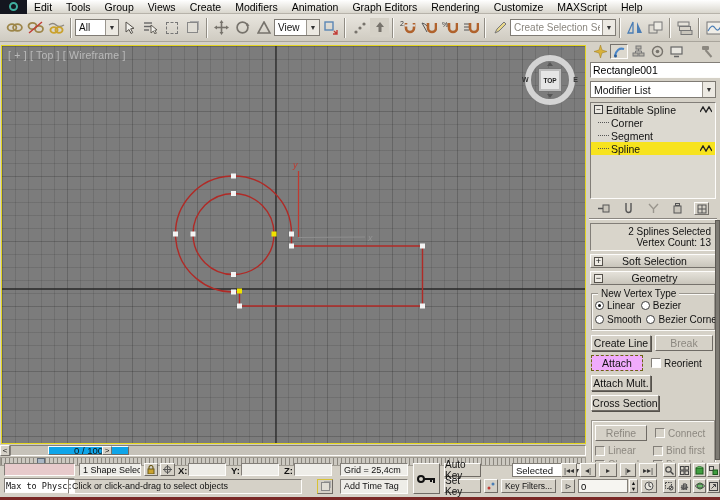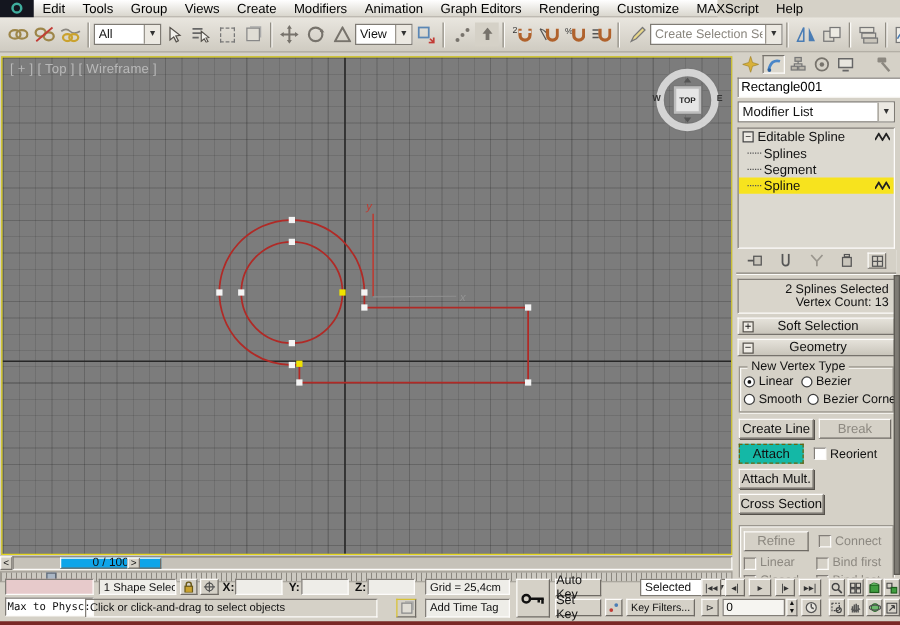--- a/index.html
+++ b/index.html
@@ -5,21 +5,21 @@
   *{margin:0;padding:0;box-sizing:border-box;}
   html,body{width:720px;height:500px;overflow:hidden;}
   body{font-family:"Liberation Sans","DejaVu Sans",sans-serif;font-size:10.5px;background:#d5d1c7;color:#111;position:relative;}
   #app{position:absolute;inset:0;width:720px;height:500px;background:#d5d1c7;}
 
   .rz{background:#d5d1c7;border:1px solid;border-color:#fdfcfa #76726c #76726c #fdfcfa;}
   .white{background:#f6f5f1;}
   .dis{color:#8c8880;}
 
   
-  .menubar{position:absolute;left:0;top:0;width:574px;height:14px;background:linear-gradient(#ffffff,#d9d6cd);display:flex;align-items:center;border-bottom:1px solid #b7b3aa;}
+  .menubar{position:absolute;left:0;top:0;width:720px;height:14px;background:linear-gradient(#ffffff,#d9d6cd);display:flex;align-items:center;border-bottom:1px solid #b7b3aa;}
   .logo{width:27px;height:14px;background:#14161f;display:flex;align-items:center;justify-content:center;flex:0 0 auto;}
   .logo i{display:block;width:9px;height:9px;border:2px solid #3fae9e;border-radius:50%;}
   .mi{padding:0 7px;font-size:10.5px;color:#000;white-space:nowrap;}
 
   
   .toolbar{position:absolute;left:0;top:14px;width:720px;height:28px;background:linear-gradient(#e9e6df,#cfcbc1);border-bottom:1px solid #a9a59c;display:flex;align-items:center;padding-left:4px;overflow:hidden;}
   .tbi{width:21px;height:21px;display:flex;align-items:center;justify-content:center;flex:0 0 auto;border:1px solid transparent;}
   .sep{width:2px;height:20px;border-left:1px solid #918d84;border-right:1px solid #fbfaf7;margin:0 3px;flex:0 0 auto;}
   .ddl{height:17px;background:#fff;border:1px solid #7f7b74;display:flex;align-items:center;font-size:10px;padding-left:3px;flex:0 0 auto;position:relative;}
   .ddl .txt{flex:1;overflow:hidden;white-space:nowrap;}
@@ -64,21 +64,21 @@
   .pm{width:9px;height:9px;border:1px solid #55514b;background:#eeebe4;font-size:9px;line-height:7px;text-align:center;margin:0 3px;flex:0 0 auto;}
   .rtitle{flex:1;text-align:center;margin-right:12px;}
   .grp{border:1px solid #9a968e;box-shadow:1px 1px 0 #fbfaf7, inset 1px 1px 0 #fbfaf7;margin:4px 2px;padding:2px 3px 4px;position:relative;}
   .grp .legend{position:absolute;top:-6px;left:6px;background:#d5d1c7;padding:0 3px;font-size:10px;}
   .radio{width:9px;height:9px;border-radius:50%;border:1px solid #3c3c3c;background:#fff;display:inline-block;position:relative;flex:0 0 auto;}
   .radio.on::after{content:"";position:absolute;inset:2px;border-radius:50%;background:#101010;}
   .cb{width:10px;height:10px;border:1px solid;border-color:#827e78 #fdfcfa #fdfcfa #827e78;background:#fff;display:inline-block;flex:0 0 auto;}
   .cb.dis{background:#d5d1c7;}
   .opt{display:flex;align-items:center;gap:3px;font-size:10px;white-space:nowrap;}
   .b{height:16px;display:flex;align-items:center;justify-content:center;font-size:10.5px;background:#d5d1c7;border:1px solid;border-color:#fdfcfa #6f6b65 #6f6b65 #fdfcfa;box-shadow:1px 1px 0 #55514b;white-space:nowrap;}
-  .b.on{background:#14b8a6;border:1px dashed #6d6410;box-shadow:none;}
+  .b.on{background:#f0abfc;border:1px dashed #6d6410;box-shadow:none;}
   .cpscroll{position:absolute;right:0;top:178px;width:5px;height:240px;background:#7e7b74;border:1px solid #5e5b55;}
 
   
   .timerow{position:absolute;left:0;top:444px;width:586px;height:13px;background:#cfcbc1;display:flex;align-items:center;}
   .tsbtn{width:10px;height:11px;font-size:8px;display:flex;align-items:center;justify-content:center;flex:0 0 auto;}
   .tstrack{flex:1;height:11px;background:#c6c2b9;border:1px solid;border-color:#827e78 #fdfcfa #fdfcfa #827e78;position:relative;}
   .tshandle{position:absolute;left:1px;top:0;width:81px;height:9px;background:#0ea5e9;border:1px solid;border-color:#fdfcfa #6f6b65 #6f6b65 #fdfcfa;font-size:9.5px;display:flex;align-items:center;justify-content:center;margin-left:36px;}
   .trackbar{position:absolute;left:0;top:457px;width:586px;height:9px;background:repeating-linear-gradient(to right,#8b877f 0 1px,transparent 1px 4px),#ccc9c1;border:1px solid #a09c93;}
   .tbhandle{position:absolute;left:36px;top:0;width:8px;height:7px;background:#a9b6c4;border:1px solid #5f6a78;}
 
@@ -133,21 +133,21 @@
         </svg>
       </div>
     <div class="tbi">
         <svg width="17" height="13">
           <path d="M1 4 Q5 1 8 4 T16 4" fill="none" stroke="#8c8880" stroke-width="1.4"></path>
           <ellipse cx="6" cy="9" rx="3.6" ry="2.8" fill="none" stroke="#caa22e" stroke-width="1.8"></ellipse>
           <ellipse cx="11" cy="9" rx="3.6" ry="2.8" fill="none" stroke="#caa22e" stroke-width="1.8"></ellipse>
         </svg>
       </div>
     <div class="sep"></div>
-    <div class="ddl" style="width:54px;">
+    <div class="ddl" style="width:44px;">
         <span class="txt">All</span>
         <span class="dda">▼</span>
       </div>
     <div class="tbi">
         <svg width="14" height="14">
           <path d="M3 1 L3 11 L6 8.5 L8 12.5 L9.7 11.6 L7.7 7.8 L11 7.3 Z" fill="#f2f1ec" stroke="#55514b" stroke-width="1"></path>
         </svg>
       </div>
     <div class="tbi">
         <svg width="15" height="13">
@@ -362,21 +362,21 @@
     <div class="stack">
       <div class="srow">
         <span class="minusbox">−</span>
         <span>Editable Spline</span>
         <svg class="zig" width="12" height="7">
             <polyline points="0,6 3,1 6,6 9,1 12,6" fill="none" stroke="#222" stroke-width="1.4"></polyline>
           </svg>
       </div>
       <div class="srow">
           <span class="treedash"></span>
-          <span>Splines</span>
+          <span>Corner</span>
         </div>
       <div class="srow">
           <span class="treedash"></span>
           <span>Segment</span>
         </div>
       <div class="srow sel">
         <span class="treedash"></span>
           <span>Spline</span>
         <svg class="zig" width="12" height="7">
             <polyline points="0,6 3,1 6,6 9,1 12,6" fill="none" stroke="#222" stroke-width="1.4"></polyline>

